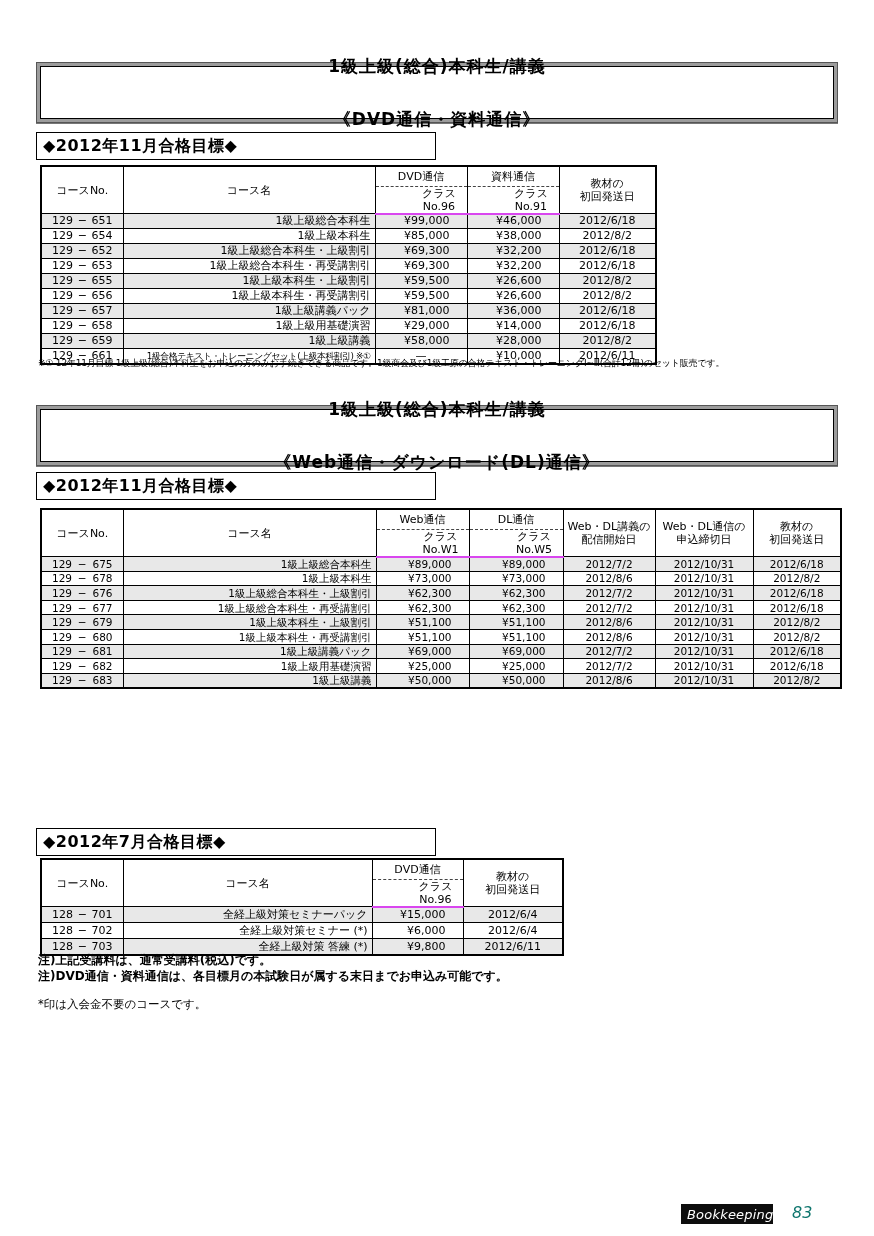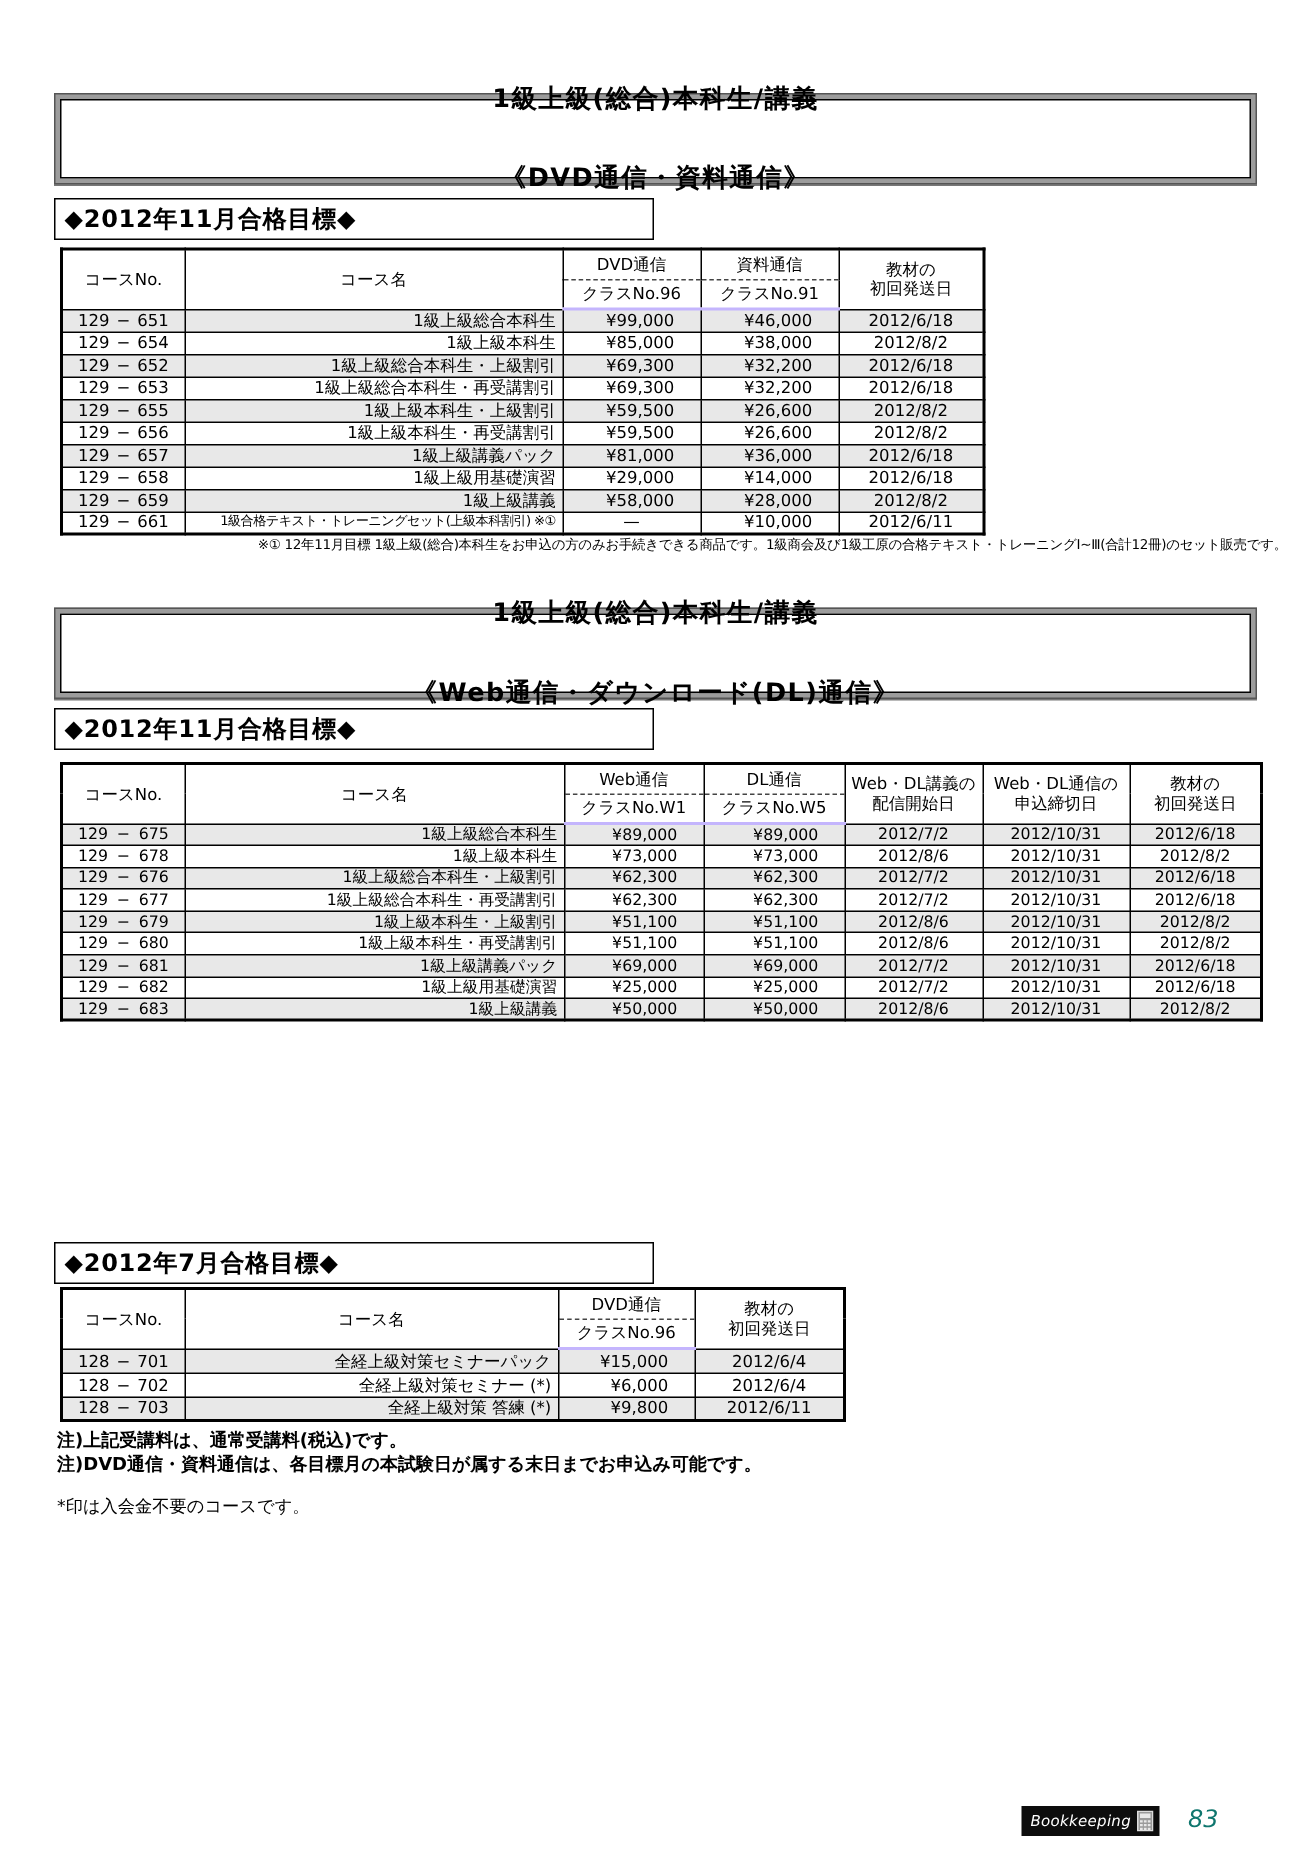--- a/index.html
+++ b/index.html
@@ -17,21 +17,21 @@
 
   
   .goal-box { position:absolute; left:36px; width:400px; height:28px; border:1px solid #000;
     background:#fff; display:flex; align-items:center; padding:0 6px;
     font-size:16px; font-weight:bold; letter-spacing:0.5px; }
 
   
   table { position:absolute; border-collapse:collapse; table-layout:fixed; background:#fff; }
   table, table th, table td { border:1px solid #000; }
   table { border-width:2px; }
-  thead tr:last-child th { border-bottom:2px solid #c4b5fd; }
+  thead tr:last-child th { border-bottom:2px solid #d946ef;padding-left:36px; }
   th { font-weight:normal; text-align:center; font-size:11px; background:#fff; }
   td { font-size:11px; }
   .t1 { left:40px; top:165px; width:615px; }
   .t2 { left:40px; top:508px; width:800px; }
   .t3 { left:40px; top:858px; width:522px; }
   .t1 th, .t2 th, .t3 th { height:20px; line-height:13px; white-space:pre-line; }
   .t1 td { height:15px; line-height:12px; }
   .t2 td { height:14.6px; line-height:12px; font-size:10.5px; }
   .t3 td { height:16px; line-height:13px; }
   .th-grp { border-bottom:1px dashed #444 !important; }
@@ -40,29 +40,29 @@
   .cell-no { padding:0 2px; }
   .cell-no .flex { display:flex; justify-content:space-between; padding:0 8px; }
   .cell-name { text-align:right; padding:0 4px; }
   .cell-price { text-align:right; padding:0 17px; }
   .cell-price.dash { text-align:center; }
   .cell-date { text-align:center; }
   tr.condensed .cell-name { font-size:8.8px; letter-spacing:-0.4px; }
 
   
   .footnote { position:absolute; left:38px; top:357px; width:820px; font-size:9px;
-    white-space:nowrap; letter-spacing:-0.2px;text-align:right; }
+    white-space:nowrap; letter-spacing:-0.2px; }
   .notes { position:absolute; left:38px; top:952px; font-size:12px; font-weight:bold; line-height:16px; }
   .star-note { position:absolute; left:38px; top:997px; font-size:11.5px; }
 
   
   .footer-badge { position:absolute; left:681px; top:1204px; width:92px; height:20px;
     background:#0d0d0d; color:#fff; display:flex; align-items:center; justify-content:space-between;
     padding:0 4px 0 6px; }
-  .brand { font-style:italic; font-size:10px; letter-spacing:0.2px; }
+  .brand { font-style:italic; font-size:13px; letter-spacing:0.2px; }
   .calc-icon { width:11px; height:14px; display:inline-block; }
   .page-num { position:absolute; left:792px; top:1203px; font-size:16px; font-style:italic; color:#0f766e; }
 </style>
 </head>
 <body>
 
 <div class="page">
 
   <div class="title-box" style="top:62px;">
     <div class="title-inner">

